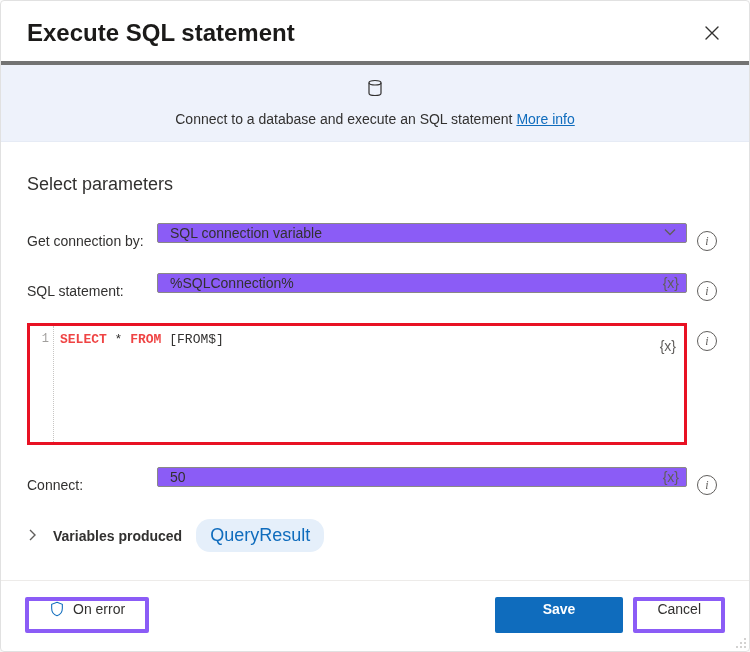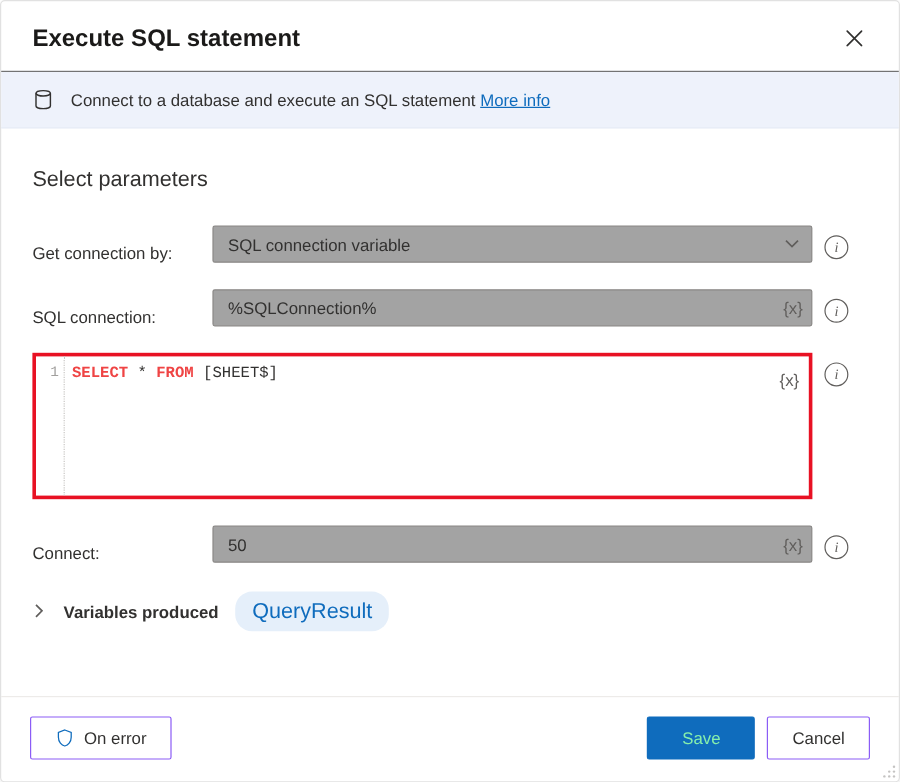--- a/index.html
+++ b/index.html
@@ -21,87 +21,88 @@
     box-shadow: 0 2px 6px rgba(0,0,0,0.08);
   }
   .titlebar {
     display: flex;
     align-items: center;
     justify-content: space-between;
     padding: 18px 24px 14px 26px;
   }
   .titlebar h1 {
     margin: 0;
-    font-size: 20px;
+    font-size: 24px;
     font-weight: 700;
     color: #1b1a19;
   }
   .close-btn {
     width: 26px;
     height: 26px;
     display: flex;
     align-items: center;
     justify-content: center;
     cursor: pointer;
     color: #323130;
     background: none;
     border: none;
     font-size: 16px;
   }
   .info-bar {
     background: #eef2fb;
-    border-top: 1px solid #737373;
+    border-top: 4px solid #737373;
     border-bottom: 1px solid #e6ebf5;
     padding: 14px 26px;
     display: flex;
     align-items: center;
     gap: 14px;
+    flex-direction: column;
   }
   .info-bar .text { color: #323130; }
   .info-bar a { color: #0f6cbd; text-decoration: underline; cursor: pointer; }
   .db-icon { width: 18px; height: 18px; flex: 0 0 18px; }
   .body {
-    padding: 10px 42px 0 26px;
+    padding: 10px 32px 0 26px;
     flex: 1;
     overflow: auto;
   }
   .section-title {
     font-size: 18px;
     font-weight: 400;
     color: #323130;
     margin: 22px 0 28px 0;
   }
   .form-row {
     display: flex;
-    align-items: flex-end;
-    gap: 20px;
+    align-items: center;
+    gap: 0;
     margin-bottom: 22px;
   }
   .form-label {
     width: 130px;
     flex: 0 0 130px;
     padding-top: 8px;
     color: #323130;
   }
   .field-wrap {
     flex: 1;
     display: flex;
     align-items: flex-start;
     gap: 10px;
   }
   .control {
     flex: 1;
     position: relative;
   }
   .select, .textinput {
     width: 100%;
-    height: 31px;
+    height: 20px;
     border: 1px solid #8a8886;
     border-radius: 2px;
-    background: #a3a3a3;
+    background: #8b5cf6;
     padding: 0 36px 0 12px;
     font-size: 14px;
     color: #323130;
     display: flex;
     align-items: center;
     cursor: pointer;
   }
   .textinput { cursor: text; }
   .chevron {
     position: absolute;
@@ -187,32 +188,32 @@
     align-items: center;
     justify-content: space-between;
   }
   .btn {
     height: 36px;
     padding: 0 20px;
     border-radius: 2px;
     font-size: 14px;
     cursor: pointer;
     display: inline-flex;
-    align-items: center;
+    align-items: flex-start;
     gap: 8px;
-    border: 1px solid #8b5cf6;
+    border: 4px solid #8b5cf6;
     background: #fff;
     color: #323130;
   }
   .btn-primary {
     background: #0f6cbd;
     border-color: #0f6cbd;
-    color: #86efac;
-    font-weight: 400;
-    padding: 0 28px;
+    color: #ffffff;
+    font-weight: 700;
+    padding: 0 44px;
   }
   .footer-right { display: flex; gap: 10px; }
   .shield { color: #0f6cbd; }
   .resize-grip {
     position: absolute;
     right: 2px;
     bottom: 2px;
     width: 12px;
     height: 12px;
     opacity: 0.5;
@@ -259,41 +260,41 @@
               </svg>
           </span>
         </div>
         <div class="info-icon">
             <span>i</span>
           </div>
       </div>
     </div>
 
     <div class="form-row">
-      <div class="form-label">SQL connection:</div>
+      <div class="form-label">SQL statement:</div>
       <div class="field-wrap">
         <div class="control">
           <div class="textinput">
             <span>%SQLConnection%</span>
           </div>
           <span class="var-chip">{x}</span>
         </div>
         <div class="info-icon">
             <span>i</span>
           </div>
       </div>
     </div>
 
     <div class="form-row">
       <div class="field-wrap">
         <div class="sql-editor">
           <div class="sql-gutter">
             <span>1</span>
           </div>
-          <div class="sql-content"><span class="kw">SELECT</span><span> * </span><span class="kw">FROM</span><span> [SHEET$]</span></div>
+          <div class="sql-content"><span class="kw">SELECT</span><span> * </span><span class="kw">FROM</span><span> [FROM$]</span></div>
           <span class="var-chip">{x}</span>
         </div>
         <div class="info-icon">
             <span>i</span>
           </div>
       </div>
     </div>
 
     <div class="form-row">
       <div class="form-label">Connect:</div>

